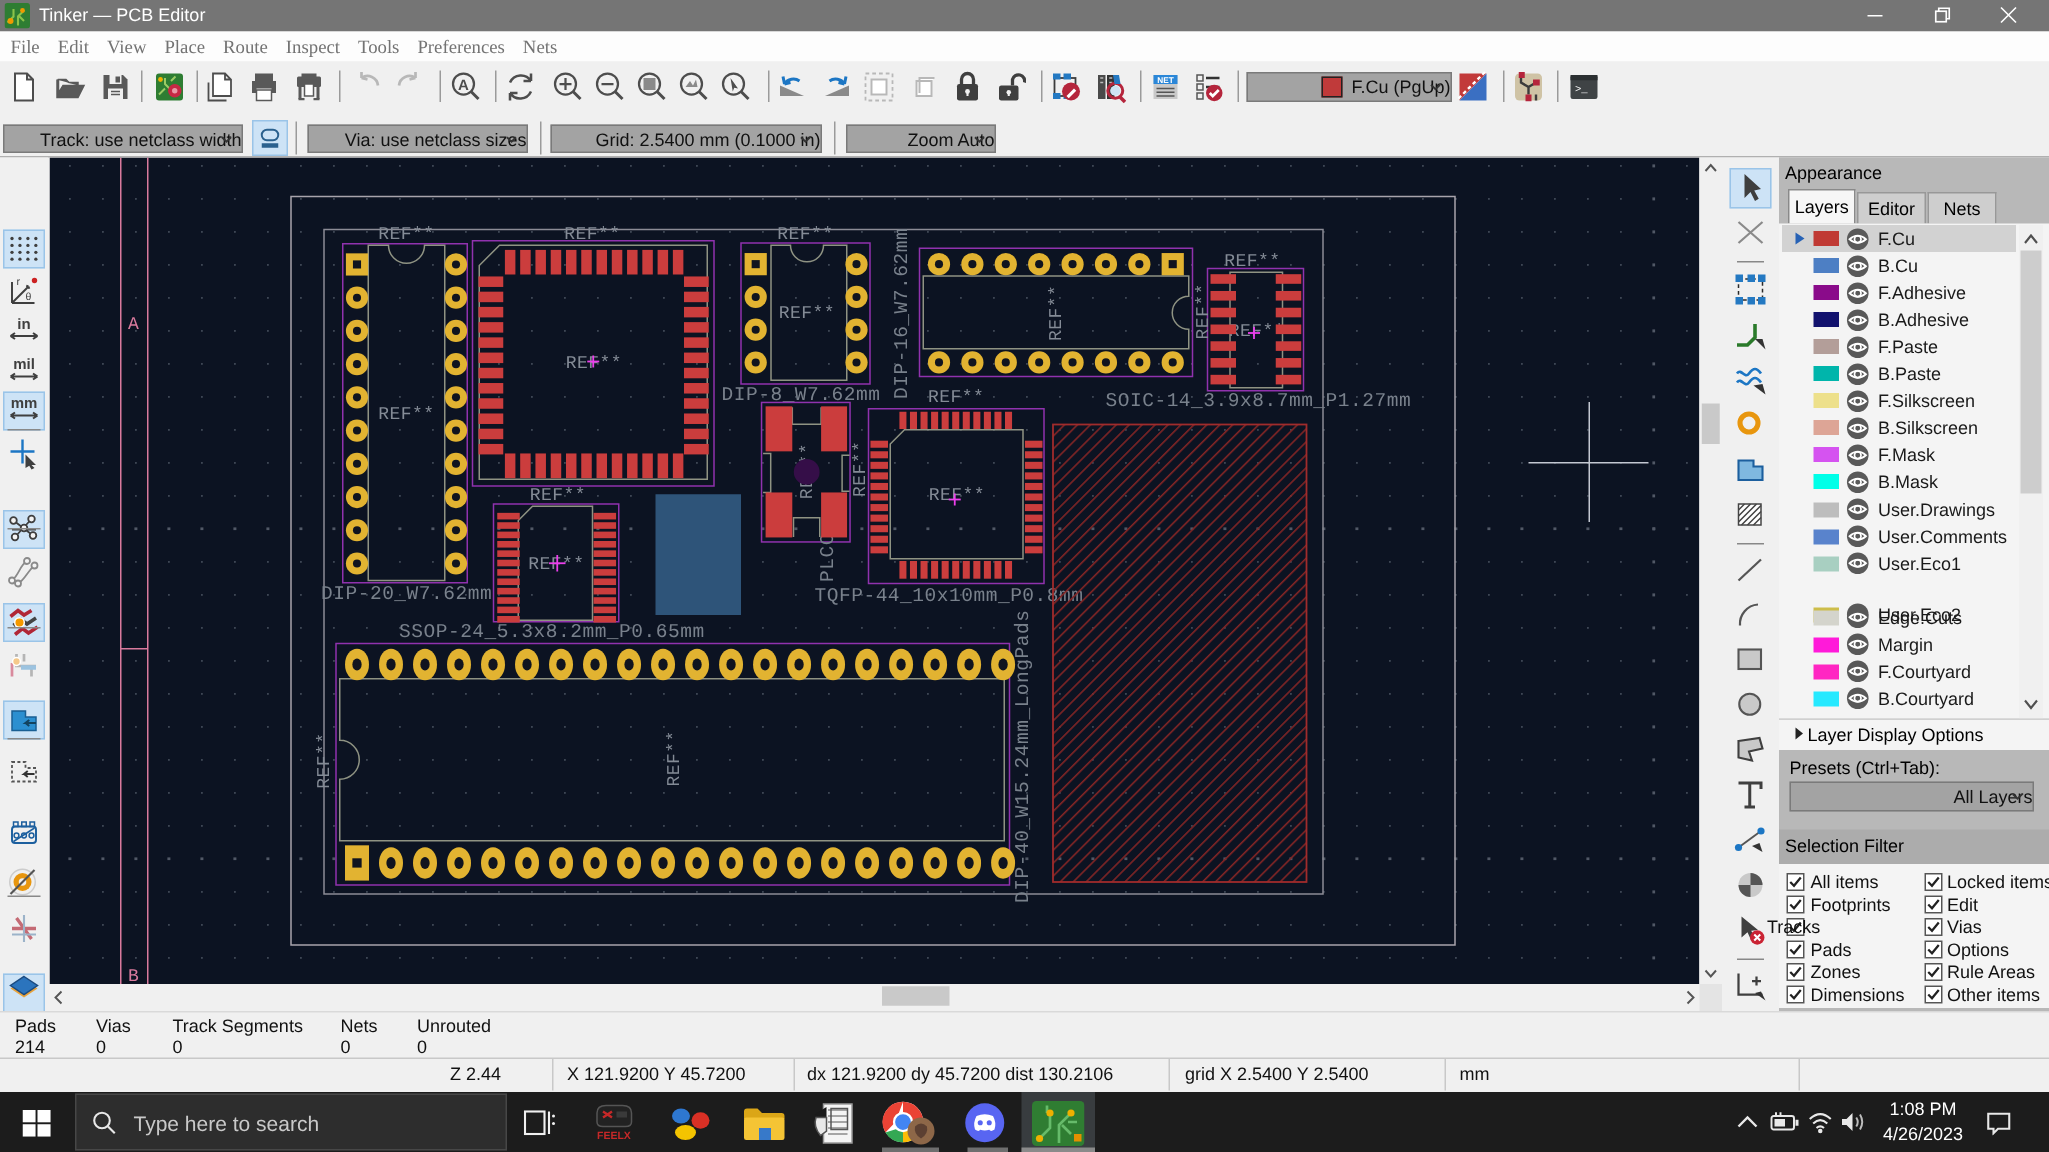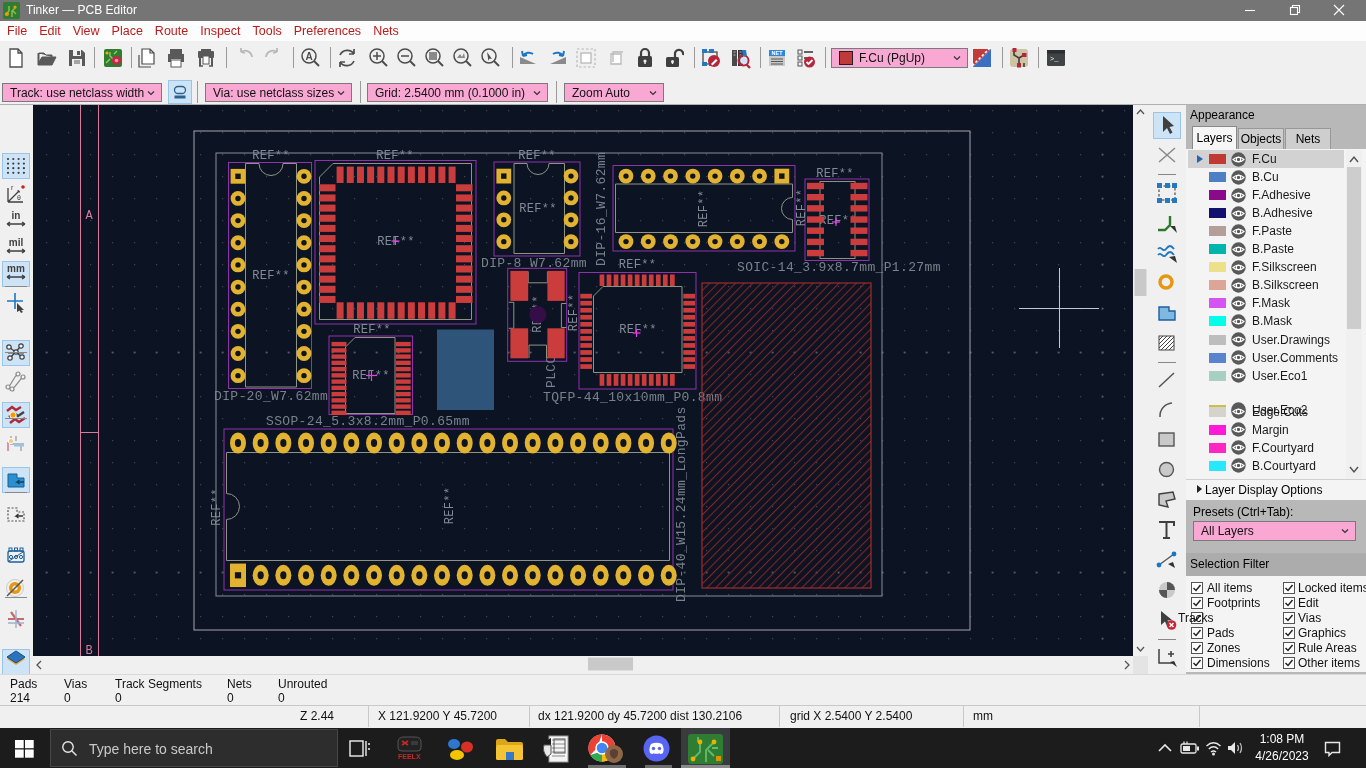--- a/index.html
+++ b/index.html
@@ -1,21 +1,21 @@
 <!DOCTYPE html>
 <html><head><meta charset="utf-8"><style>
 *{margin:0;padding:0;box-sizing:border-box;}
 html,body{width:1366px;height:768px;overflow:hidden;font-family:"Liberation Sans",sans-serif;}
 .abs{position:absolute;}
 body{position:relative;background:#f0f0f0;}
 .sep1{position:absolute;top:47px;width:1px;height:21px;background:#9a9a9a;}
 .sep2{position:absolute;top:81px;width:1px;height:22px;background:#9a9a9a;}
-.combo{position:absolute;background:#f9a8d4;border:1px solid #7a7a7a;font-size:12px;color:#111;display:flex;align-items:center;padding-left:7px;}
+.combo{position:absolute;background:#a3a3a3;border:1px solid #7a7a7a;font-size:12px;color:#111;display:flex;align-items:center;padding-left:7px;justify-content:flex-end;}
 .chev{position:absolute;right:6px;top:50%;margin-top:-4px;width:8px;height:8px;}
-.menu-i{display:inline-block;padding:0 6px;font-size:12.5px;color:#b91c1c;}
+.menu-i{display:inline-block;padding:0 6px;font-size:12.5px;color:#737373;font-family:Liberation Serif, serif;}
 .lt{position:absolute;left:2px;width:28px;height:26px;display:flex;align-items:center;justify-content:center;margin-top:44px;}
 .hl{background:#cde3f6;border:1px solid #9ac4e8;}
 .ltsep{position:absolute;left:5px;width:22px;height:1px;background:#888;}
 .rt{position:absolute;left:1153px;width:28px;height:27px;display:flex;align-items:center;justify-content:center;}
 .rtsep{position:absolute;left:1158px;width:18px;height:1px;background:#888;}
 .lrow{position:absolute;left:1188px;width:156px;height:18px;display:flex;align-items:center;font-size:12px;color:#1a1a1a;white-space:nowrap;}
 .sw{width:17px;height:10px;margin-left:21px;margin-right:5px;flex:none;}
 .cbx{position:absolute;width:12px;height:12px;background:#fff;border:1px solid #555;}
 .cbl{position:absolute;font-size:12px;color:#111;white-space:nowrap;}
 .f2{font-size:12px;color:#111;}
@@ -1027,21 +1027,21 @@
 <div class="rt" style="top:643.5px;">
     <svg width="24" height="24" viewBox="0 0 24 24">
       <path d="M4 4 V18 H20" fill="none" stroke="#3f3f3f" stroke-width="1.5"></path>
       <path d="M13 9 H19 M16 6 V12" stroke="#3f3f3f" stroke-width="1.5"></path>
       <path d="M22 22 L15 17 l4-1 Z" fill="#333"></path>
     </svg>
   </div>
 <div class="abs" style="left:1186px;top:105px;width:180px;height:569px;background:#b8b8b8;"></div>
 <div class="abs" style="left:1190px;top:108px;font-size:12px;color:#000;">Appearance</div>
 <div class="abs" style="left:1192px;top:126px;width:45px;height:23px;background:#f6f6f6;border:1px solid #898989;border-bottom:none;display:flex;align-items:center;justify-content:center;font-size:12px;">Layers</div>
-<div class="abs" style="left:1238px;top:128px;width:46px;height:21px;background:#cecece;border:1px solid #989898;border-bottom:none;display:flex;align-items:center;justify-content:center;font-size:12px;">Objects</div>
+<div class="abs" style="left:1238px;top:128px;width:46px;height:21px;background:#cecece;border:1px solid #989898;border-bottom:none;display:flex;align-items:center;justify-content:center;font-size:12px;">Editor</div>
 <div class="abs" style="left:1285px;top:128px;width:46px;height:21px;background:#cecece;border:1px solid #989898;border-bottom:none;display:flex;align-items:center;justify-content:center;font-size:12px;">Nets</div>
 <div class="abs" style="left:1186px;top:149px;width:180px;height:330px;background:#f4f4f4;"></div>
 <div class="lrow" style="top:150px;background:#d2d2d2;"><svg width="8" height="10" viewBox="0 0 8 10" style="position:absolute;left:8px;">
       <path d="M1 1 L7 5 L1 9 Z" fill="#2762b5"></path>
     </svg><span class="sw" style="background:#c03a34;"></span><svg width="15" height="15" viewBox="0 0 15 15" style="flex:none;margin-right:6px;">
       <circle cx="7.5" cy="7.5" r="7.2" fill="#595959"></circle>
       <path d="M2 7.5 Q7.5 2.8 13 7.5 Q7.5 12.2 2 7.5 Z" fill="none" stroke="#fff" stroke-width="1.1"></path>
       <circle cx="7.5" cy="7.5" r="2.2" fill="none" stroke="#fff" stroke-width="1.1"></circle>
     </svg>F.Cu</div>
 <div class="lrow" style="top:168.05px;"><span class="sw" style="background:#4d7fc4;"></span><svg width="15" height="15" viewBox="0 0 15 15" style="flex:none;margin-right:6px;">
@@ -1187,21 +1187,21 @@
     <svg width="12" height="12" viewBox="0 0 12 12" style="position:absolute;left:-1px;top:-1px;">
       <path d="M2.5 6 L5 8.5 L9.5 3" fill="none" stroke="#222" stroke-width="1.5"></path>
     </svg>
   </div>
 <div class="cbl" style="left:1207px;top:626px;">Pads</div>
 <div class="cbx" style="left:1283px;top:627px;">
     <svg width="12" height="12" viewBox="0 0 12 12" style="position:absolute;left:-1px;top:-1px;">
       <path d="M2.5 6 L5 8.5 L9.5 3" fill="none" stroke="#222" stroke-width="1.5"></path>
     </svg>
   </div>
-<div class="cbl" style="left:1298px;top:626px;">Graphics</div>
+<div class="cbl" style="left:1298px;top:626px;">Options</div>
 <div class="cbx" style="left:1191px;top:642px;">
     <svg width="12" height="12" viewBox="0 0 12 12" style="position:absolute;left:-1px;top:-1px;">
       <path d="M2.5 6 L5 8.5 L9.5 3" fill="none" stroke="#222" stroke-width="1.5"></path>
     </svg>
   </div>
 <div class="cbl" style="left:1207px;top:641px;">Zones</div>
 <div class="cbx" style="left:1283px;top:642px;">
     <svg width="12" height="12" viewBox="0 0 12 12" style="position:absolute;left:-1px;top:-1px;">
       <path d="M2.5 6 L5 8.5 L9.5 3" fill="none" stroke="#222" stroke-width="1.5"></path>
     </svg>

